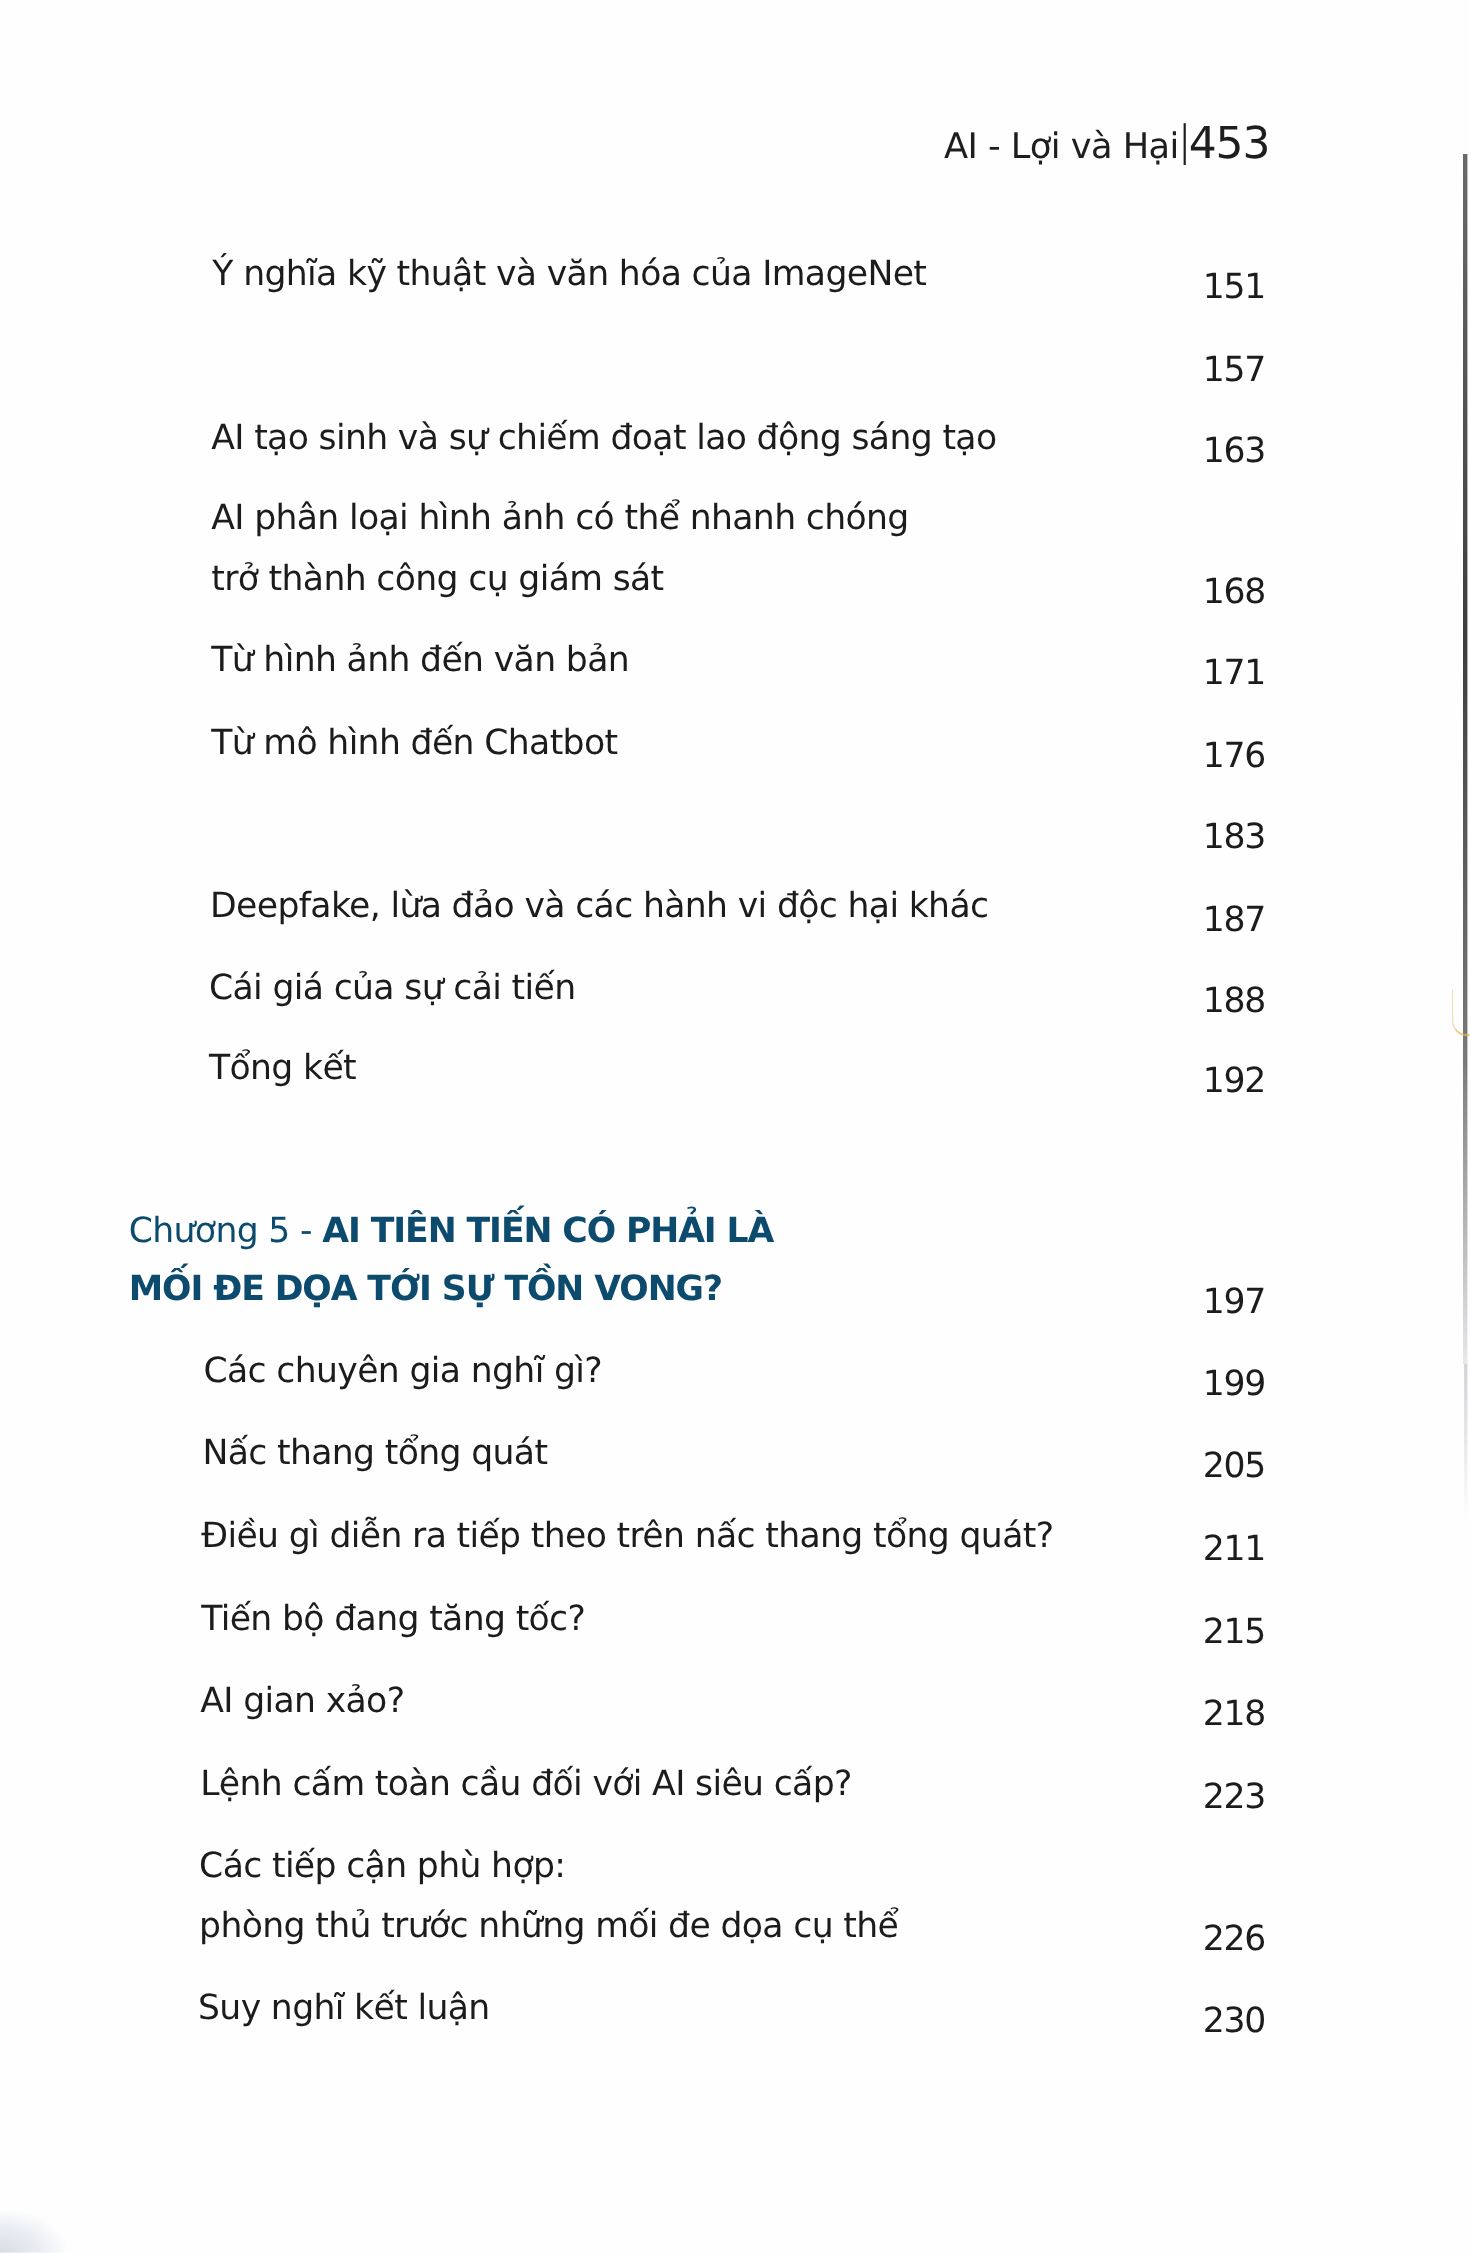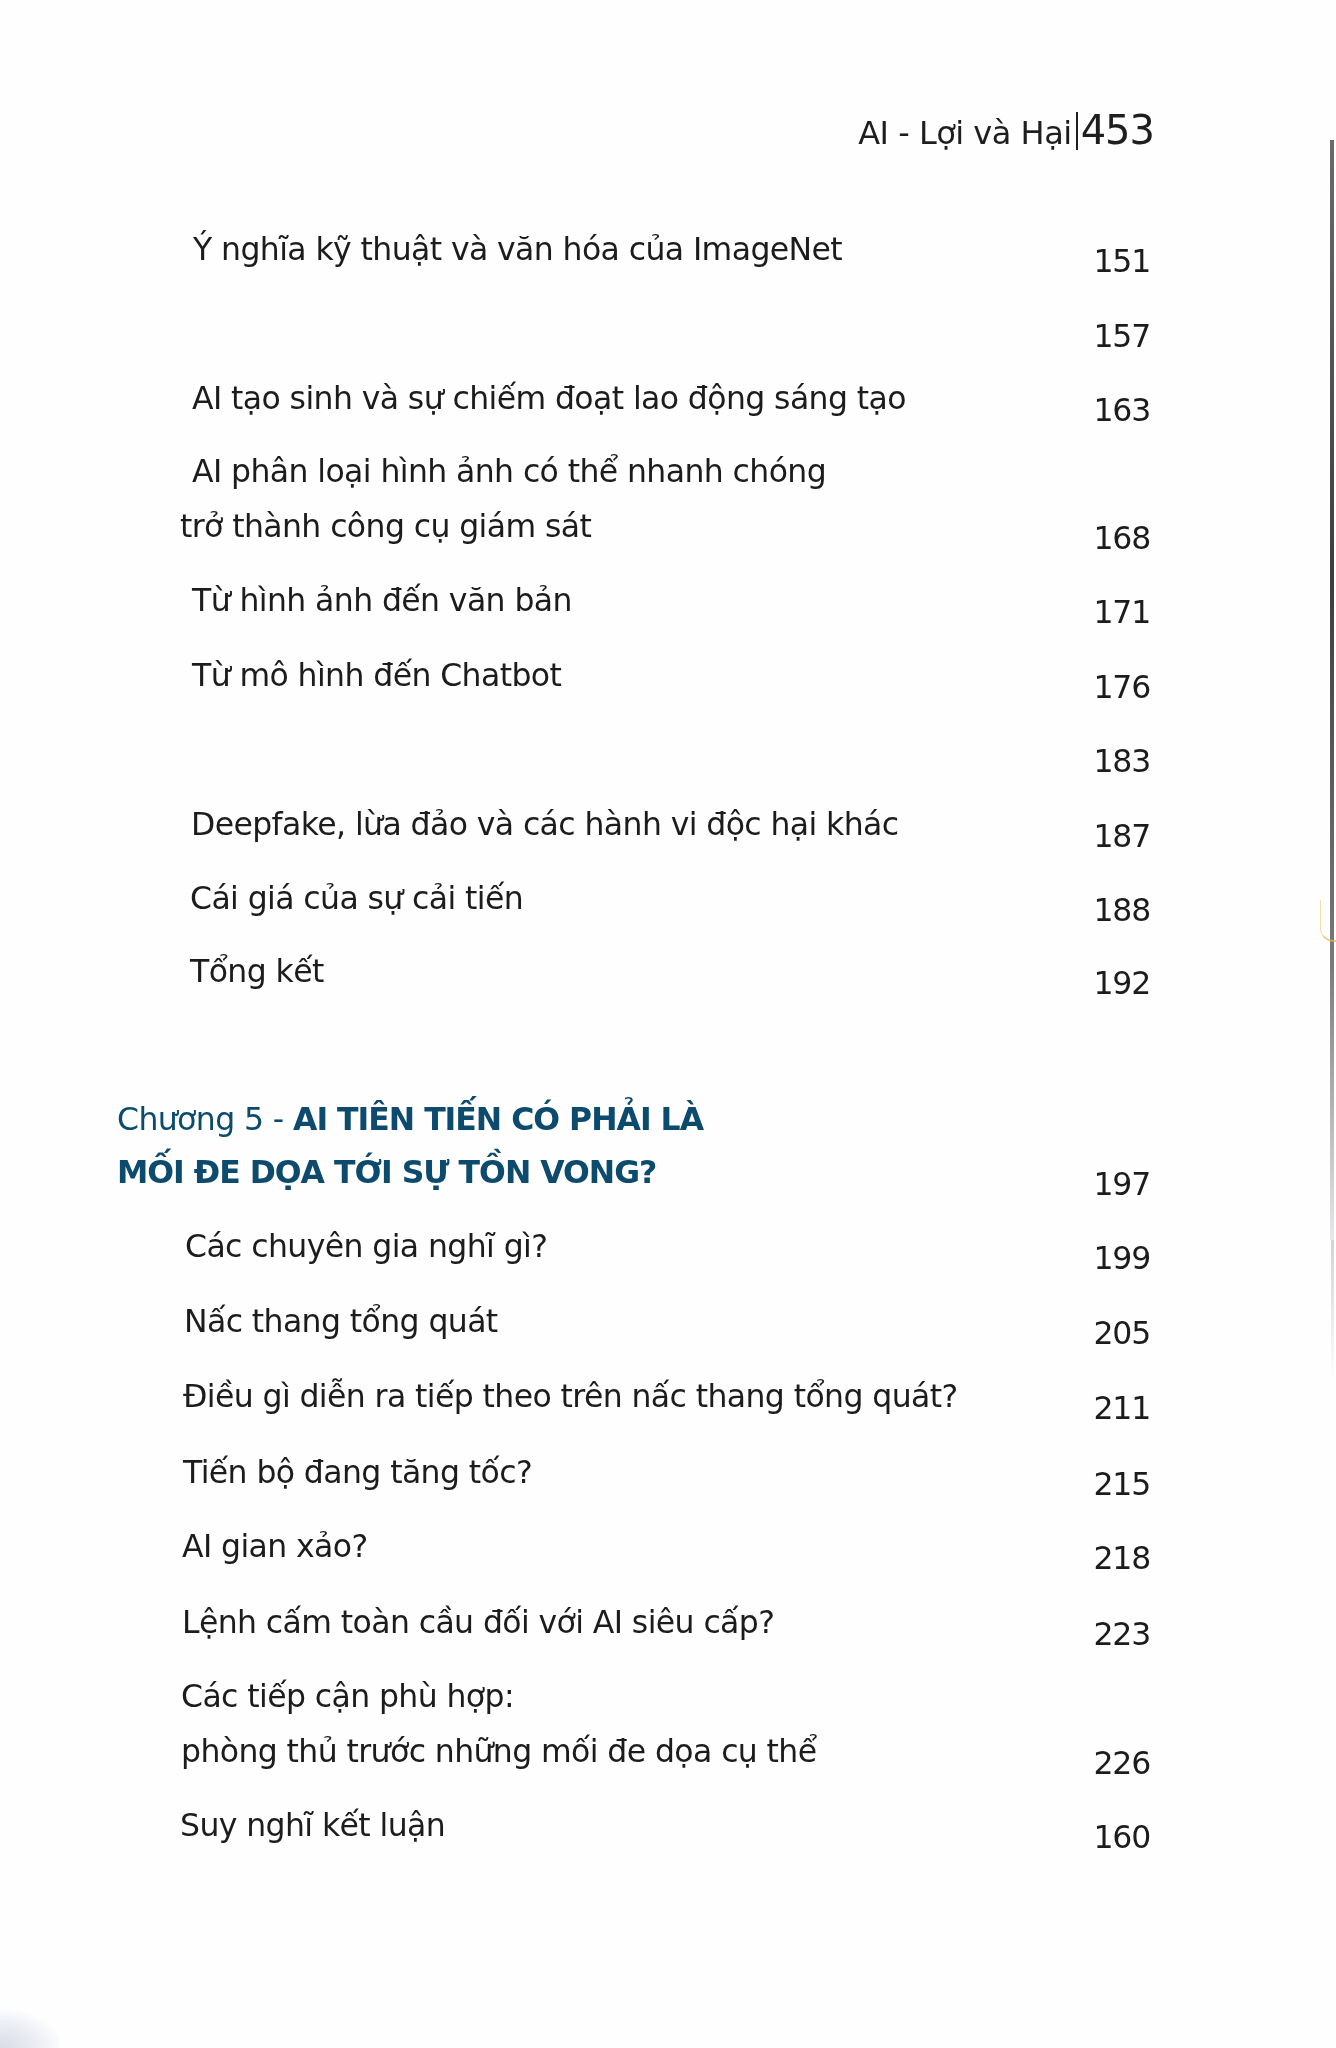--- a/index.html
+++ b/index.html
@@ -128,21 +128,21 @@
 
   <div class="toc-line" style="left:193px; top:229px;">Ý nghĩa kỹ thuật và văn hóa của ImageNet</div>
   <div class="toc-num" style="left:1030px; top:229px;">151</div>
 
   <div class="toc-num" style="left:1030px; top:304px;">157</div>
 
   <div class="toc-line" style="left:192px; top:378px;">AI tạo sinh và sự chiếm đoạt lao động sáng tạo</div>
   <div class="toc-num" style="left:1030px; top:378px;">163</div>
 
   <div class="toc-line" style="left:192px; top:451px;">AI phân loại hình ảnh có thể nhanh chóng</div>
-  <div class="toc-line" style="left:180px; top:506px;">trở thành công cụ giám sát</div>
+  <div class="toc-line" style="left:192px; top:506px;">trở thành công cụ giám sát</div>
   <div class="toc-num" style="left:1030px; top:506px;">168</div>
 
   <div class="toc-line" style="left:192px; top:580px;">Từ hình ảnh đến văn bản</div>
   <div class="toc-num" style="left:1030px; top:580px;">171</div>
 
   <div class="toc-line" style="left:192px; top:655px;">Từ mô hình đến Chatbot</div>
   <div class="toc-num" style="left:1030px; top:655px;">176</div>
 
   <div class="toc-num" style="left:1030px; top:729px;">183</div>
 
@@ -179,19 +179,19 @@
   <div class="toc-num" style="left:1030px; top:1526px;">218</div>
 
   <div class="toc-line" style="left:182px; top:1602px;">Lệnh cấm toàn cầu đối với AI siêu cấp?</div>
   <div class="toc-num" style="left:1030px; top:1602px;">223</div>
 
   <div class="toc-line" style="left:181px; top:1676px;">Các tiếp cận phù hợp:</div>
   <div class="toc-line" style="left:181px; top:1731px;">phòng thủ trước những mối đe dọa cụ thể</div>
   <div class="toc-num" style="left:1030px; top:1731px;">226</div>
 
   <div class="toc-line" style="left:180px; top:1805px;">Suy nghĩ kết luận</div>
-  <div class="toc-num" style="left:1030px; top:1805px;">160</div>
+  <div class="toc-num" style="left:1030px; top:1805px;">230</div>
 
   <div class="edge-shadow"></div>
   <div class="edge-shadow-lower"></div>
   <div class="yellow-speck"></div>
   <div class="corner-curl"></div>
 </div>
 
 </body></html>

